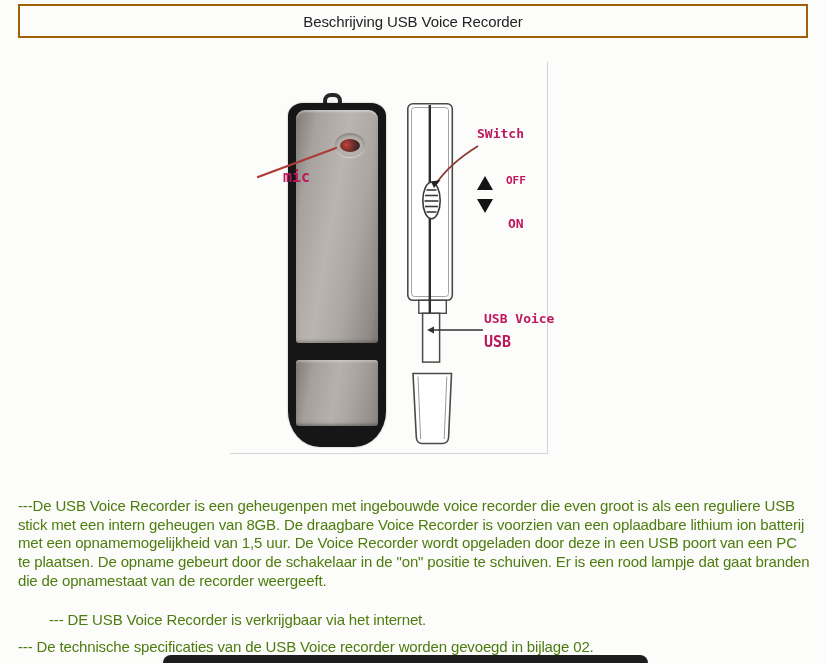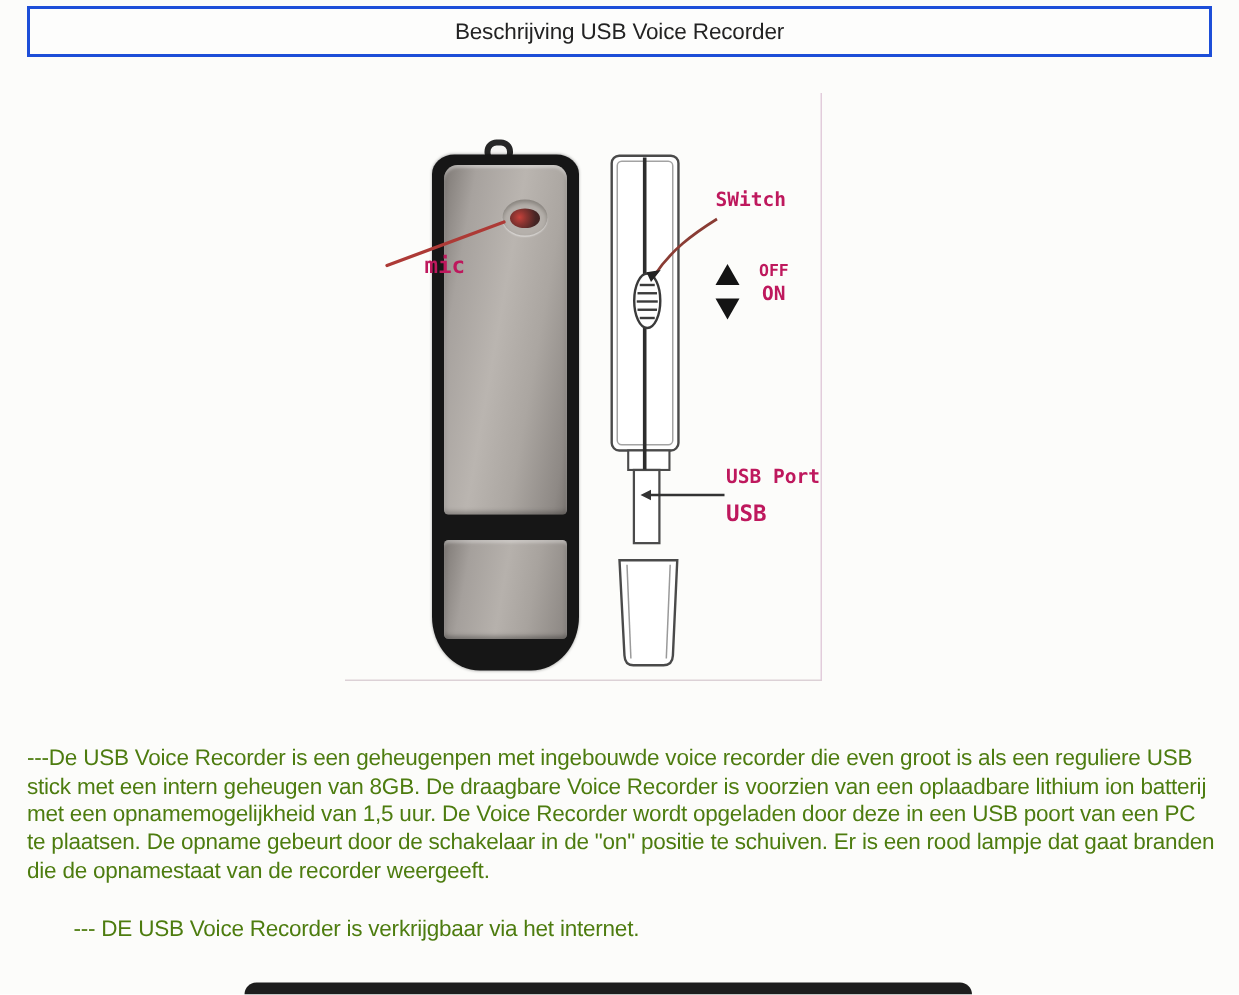--- a/index.html
+++ b/index.html
@@ -7,21 +7,21 @@
   .page {
     position:relative; width:826px; height:663px;
     background:#fcfcfa; overflow:hidden;
     font-family:"Liberation Sans", sans-serif;
     color:#38383a;
   }
 
   
   .title-box {
     position:absolute; left:18px; top:4px; width:790px; height:34px;
-    border:2px solid #1d4ed8;
+    border:2px solid #a16207;
     background:#fdfdfc;
     display:flex; align-items:center; justify-content:center;
   }
   .title-box .title-text {
     font-size:15px; color:#232323; letter-spacing:-0.1px;
   }
 
   
   .figure {
     position:absolute; left:230px; top:62px; width:318px; height:392px;
@@ -71,21 +71,21 @@
 
   
   .diag-label {
     position:absolute;
     font-family:"DejaVu Sans Mono", monospace;
     font-weight:bold; color:#be185d; white-space:nowrap;
   }
   .mic-label      { left:5px;   top:106px; font-size:15px;padding-left:48px; }
   .switch-label   { left:247px; top:64px;  font-size:13px; }
   .off-label      { left:276px; top:112px; font-size:11px; }
-  .on-label       { left:278px; top:127px; font-size:13px; }
+  .on-label       { left:278px; top:154px; font-size:13px; }
   .usb-port-label { left:254px; top:249px; font-size:13px; }
   .usb-label      { left:254px; top:271px; font-size:15px; }
 
   .tri-up {
     position:absolute; left:247px; top:114px; width:0; height:0;
     border-left:8px solid transparent; border-right:8px solid transparent;
     border-bottom:14px solid #141414;
   }
   .tri-down {
     position:absolute; left:247px; top:137px; width:0; height:0;
@@ -163,24 +163,25 @@
       <line x1="201" y1="268" x2="253" y2="268" stroke="#333333" stroke-width="1.6"></line>
       <path d="M197,268 l7,-3.5 v7 z" fill="#333333"></path>
     </svg>
 
     <span class="diag-label mic-label">mic</span>
     <span class="diag-label switch-label">SWitch</span>
     <div class="tri-up"></div>
     <span class="diag-label off-label">OFF</span>
     <div class="tri-down"></div>
     <span class="diag-label on-label">ON</span>
-    <span class="diag-label usb-port-label">USB Port</span>
+    <span class="diag-label usb-port-label">USB Voice</span>
     <span class="diag-label usb-label">USB</span>
   </div>
 
   <div class="body-text">
     <p class="p1">---De USB Voice Recorder is een geheugenpen met ingebouwde voice recorder die even groot is als een reguliere USB stick met een intern geheugen van 8GB. De draagbare Voice Recorder is voorzien van een oplaadbare lithium ion batterij met een opnamemogelijkheid van 1,5 uur. De Voice Recorder wordt opgeladen door deze in een USB poort van een PC te plaatsen. De opname gebeurt door de schakelaar in de "on" positie te schuiven. Er is een rood lampje dat gaat branden die de opnamestaat van de recorder weergeeft.</p>
     <p class="p2">--- DE USB Voice Recorder is verkrijgbaar via het internet.</p>
+    <p class="p3">--- De technische specificaties van de USB Voice recorder worden gevoegd in bijlage 02.</p>
   </div>
 
   <div class="bottom-bar"></div>
 
 </div>
 
 </body></html>

